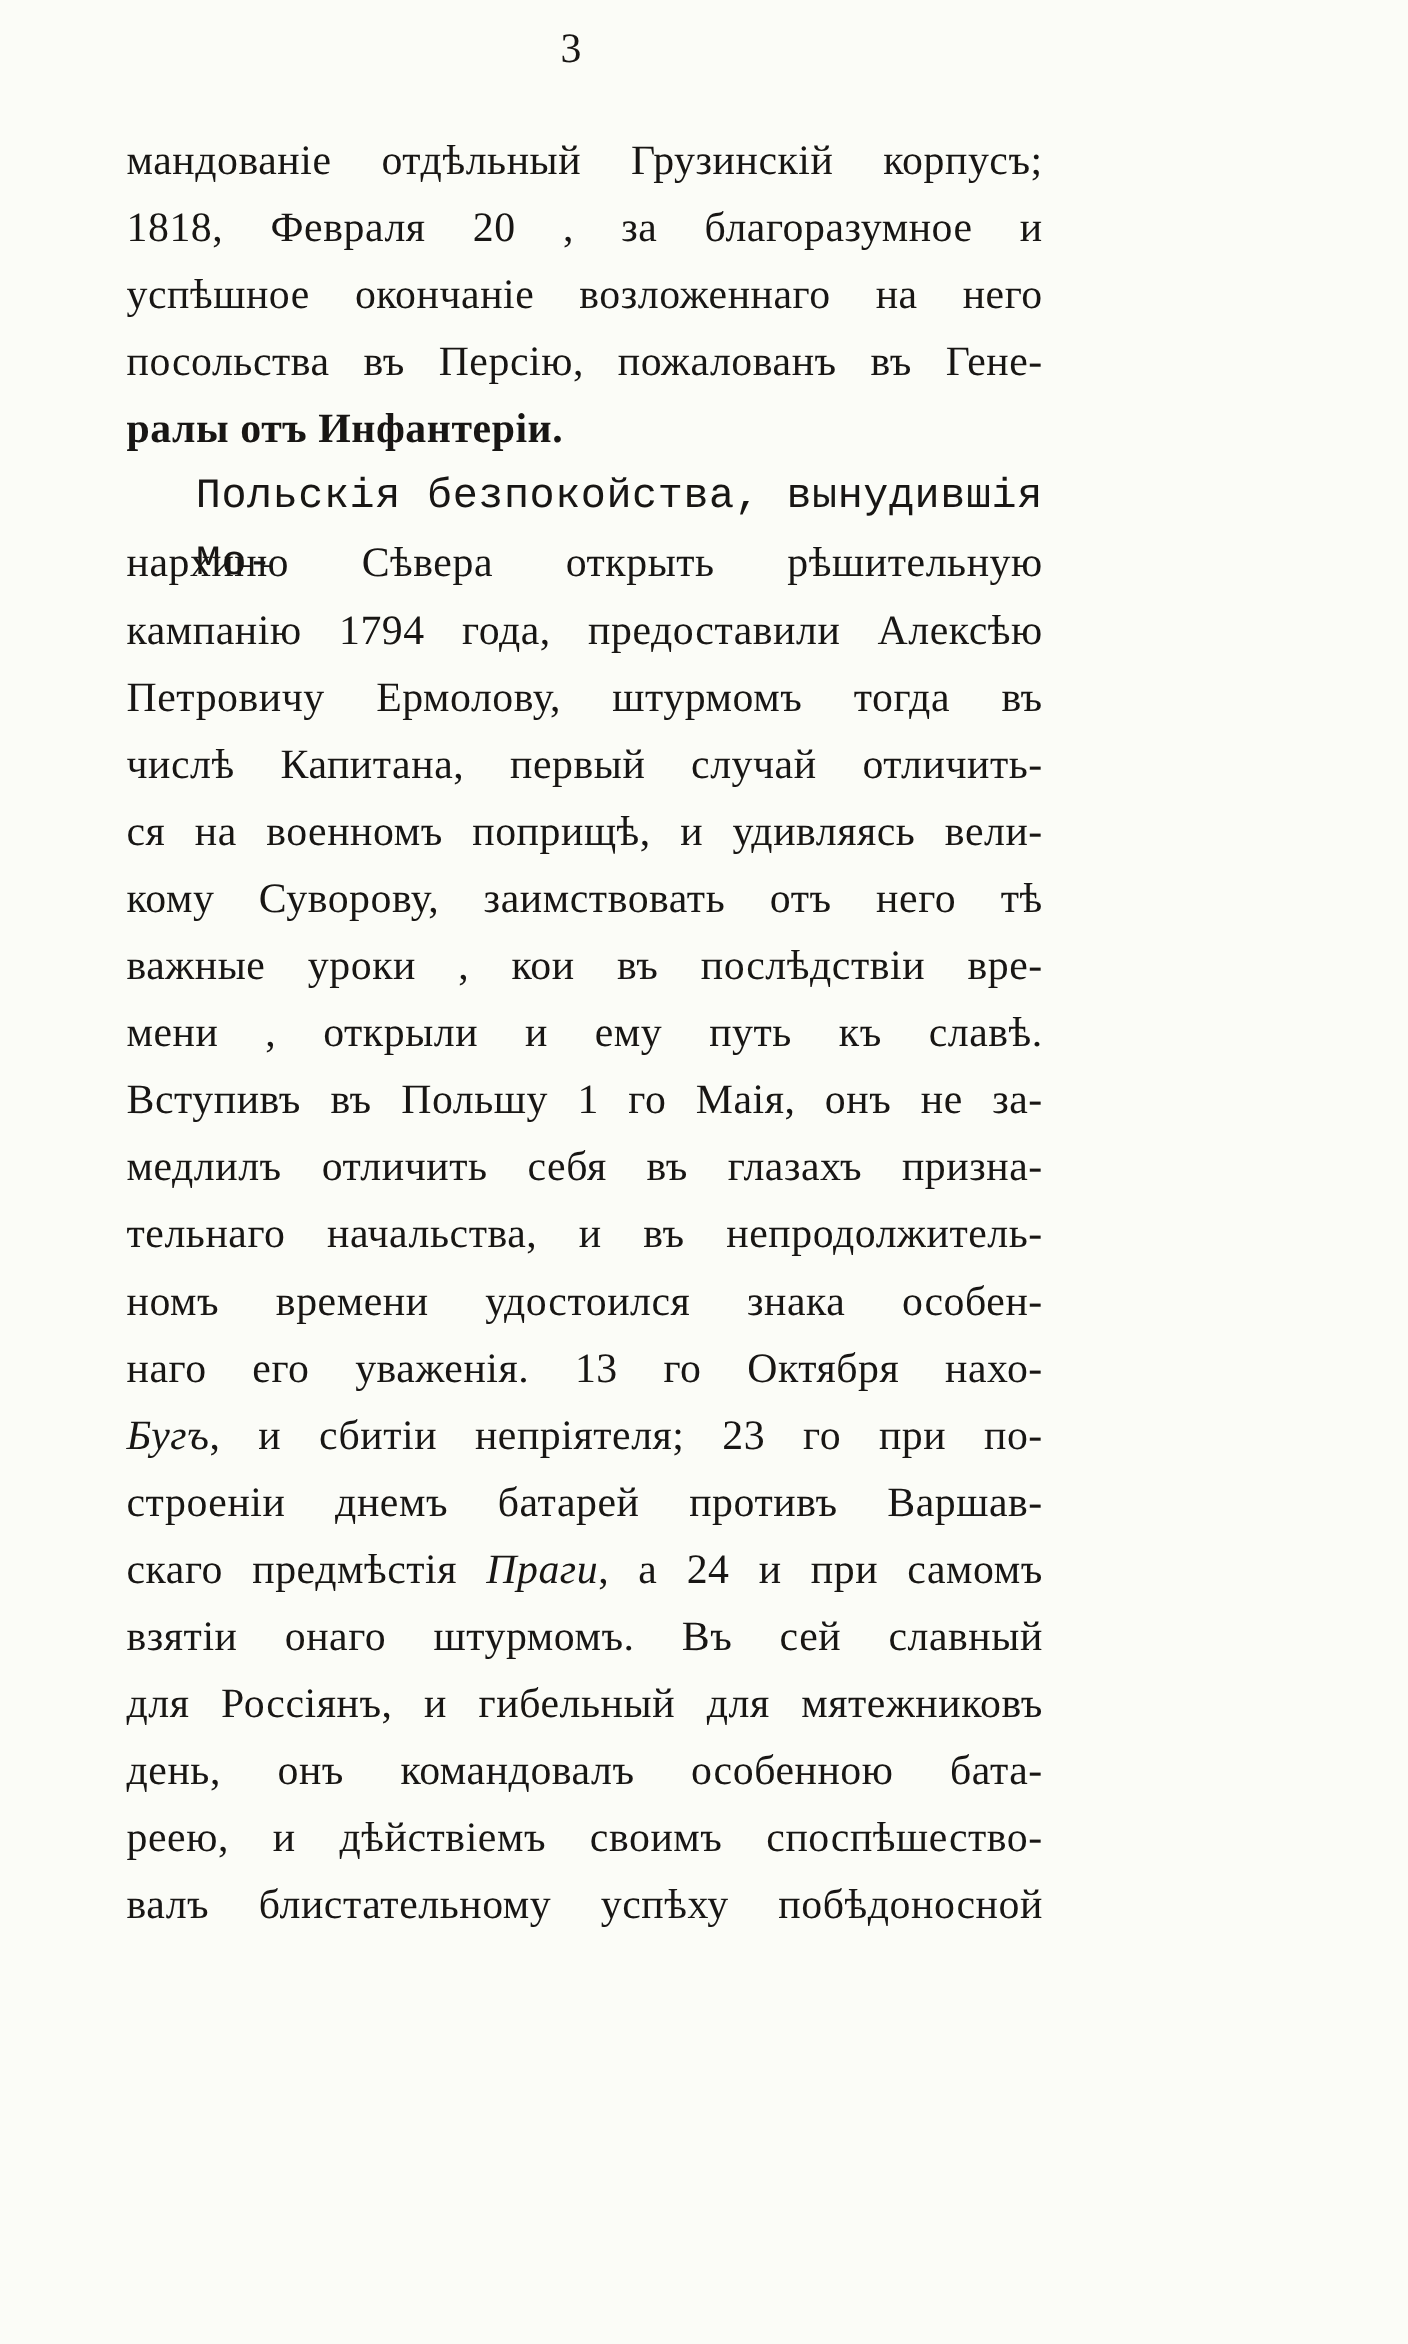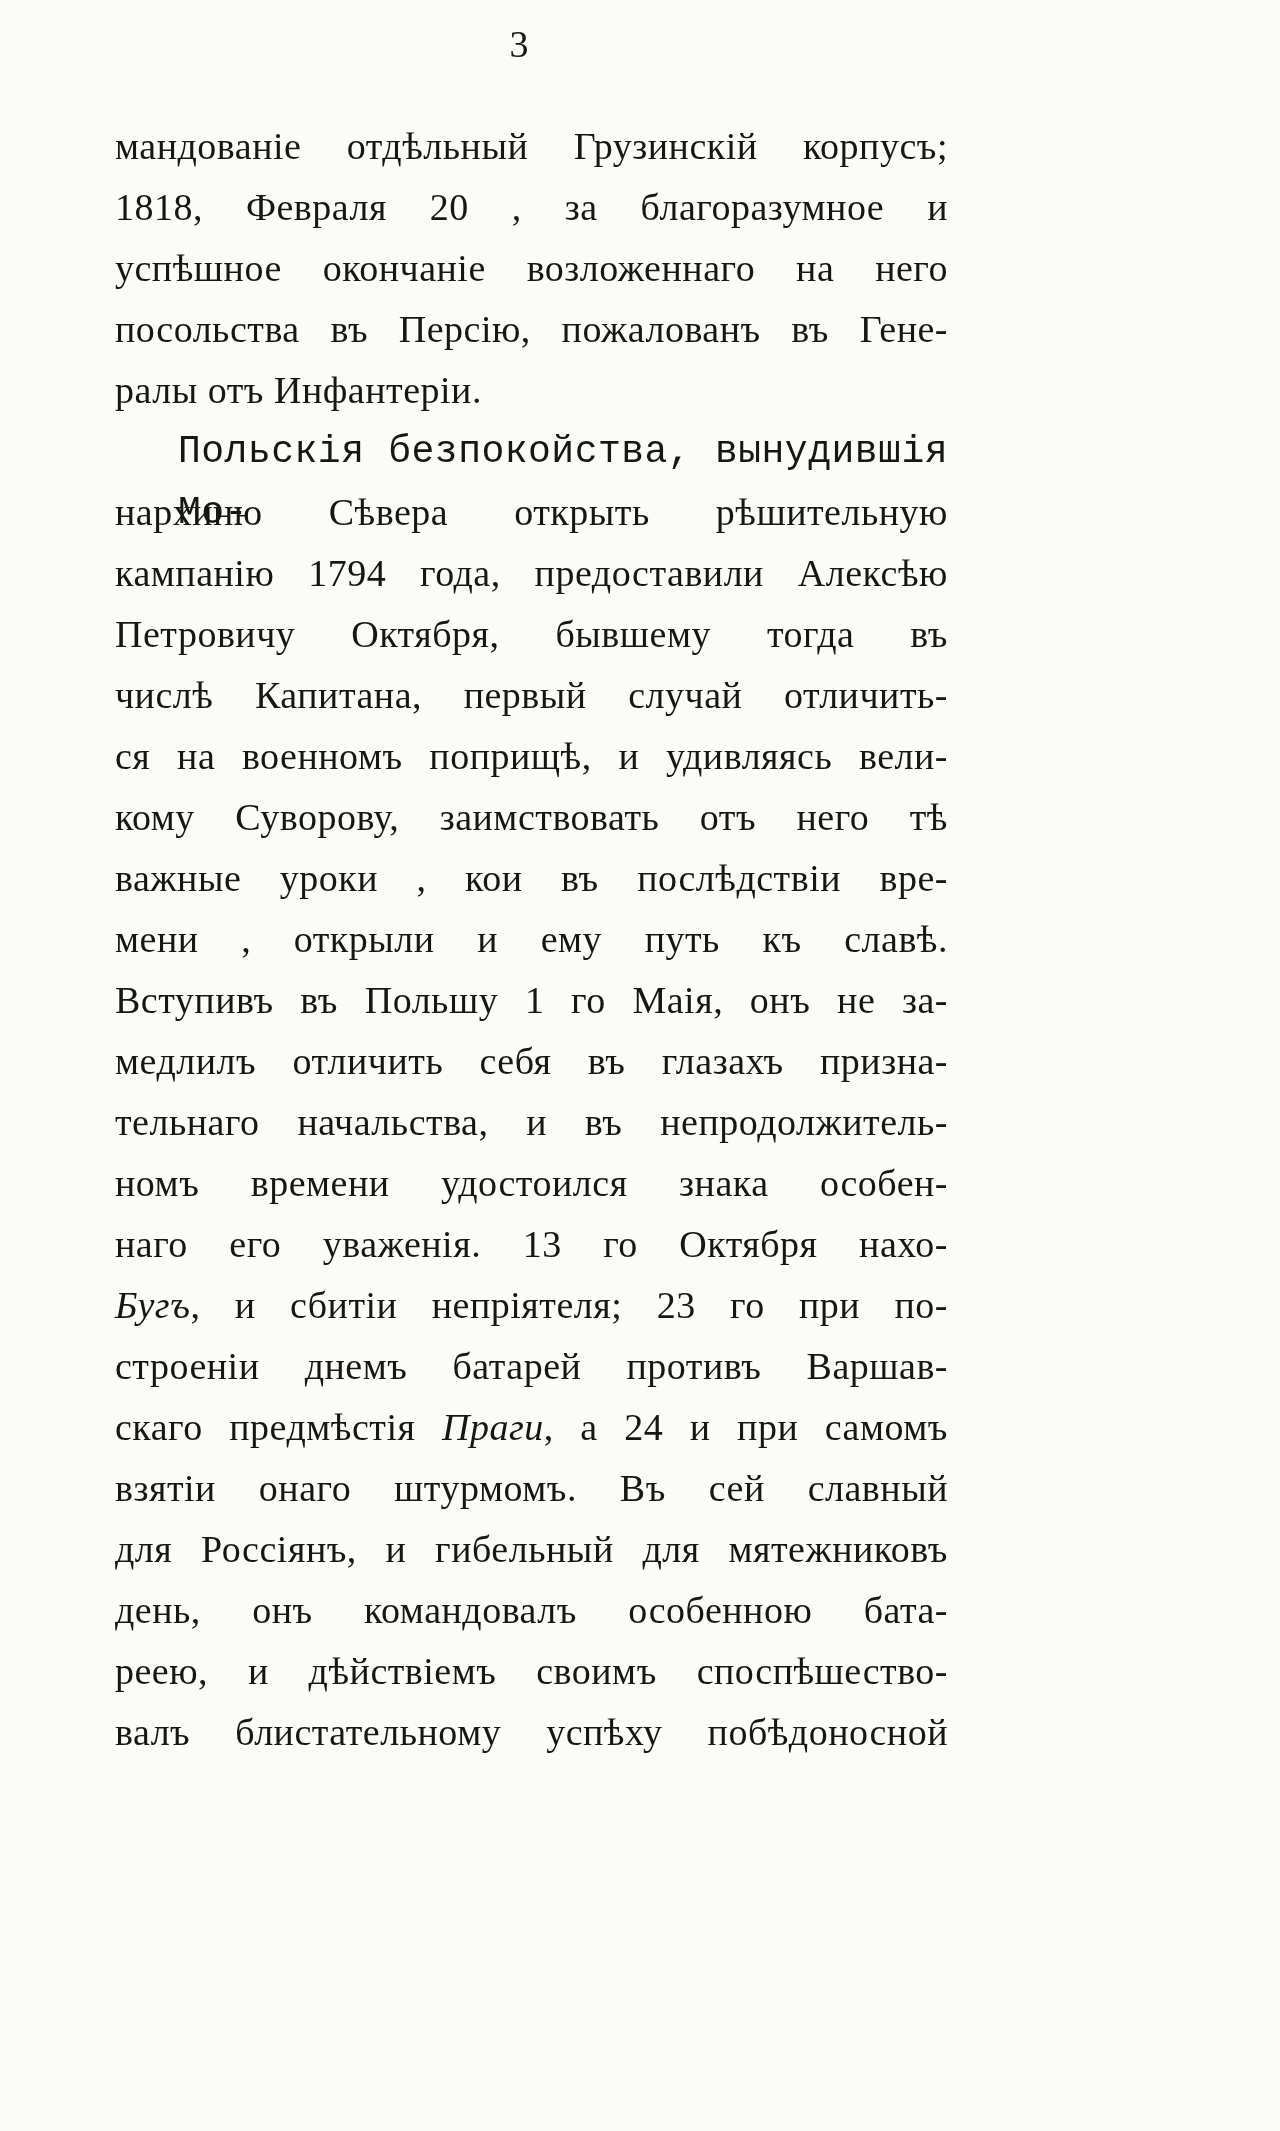--- a/index.html
+++ b/index.html
@@ -44,40 +44,41 @@
     text-align: justify;
     text-align-last: justify;
   }
   .line.indent {
     padding-left: 63px;
     font-family: Liberation Mono, monospace;
   }
   .line.flush {
     text-align: right;
     text-align-last: left;
+    font-weight: bold;
   }
   .seg.italic {
     font-style: italic;
   }
 </style>
 </head>
 <body>
 
 <div class="scan-page">
   <div class="page-number">3</div>
   <div class="page-text">
       <div class="line"><span class="seg">мандованіе отдѣльный Грузинскій корпусъ;</span></div>
       <div class="line"><span class="seg">1818, Февраля 20 , за благоразумное и</span></div>
       <div class="line"><span class="seg">успѣшное окончаніе возложеннаго на него</span></div>
       <div class="line"><span class="seg">посольства въ Персію, пожалованъ въ Гене-</span></div>
       <div class="line flush"><span class="seg">ралы отъ Инфантеріи.</span></div>
       <div class="line indent"><span class="seg">Польскія безпокойства, вынудившія Мо-</span></div>
       <div class="line"><span class="seg">нархиню Сѣвера открыть рѣшительную</span></div>
       <div class="line"><span class="seg">кампанію 1794 года, предоставили Алексѣю</span></div>
-      <div class="line"><span class="seg">Петровичу Октября, бывшему тогда въ</span></div>
+      <div class="line"><span class="seg">Петровичу Ермолову, штурмомъ тогда въ</span></div>
       <div class="line"><span class="seg">числѣ Капитана, первый случай отличить-</span></div>
       <div class="line"><span class="seg">ся на военномъ поприщѣ, и удивляясь вели-</span></div>
       <div class="line"><span class="seg">кому Суворову, заимствовать отъ него тѣ</span></div>
       <div class="line"><span class="seg">важные уроки , кои въ послѣдствіи вре-</span></div>
       <div class="line"><span class="seg">мени , открыли и ему путь къ славѣ.</span></div>
       <div class="line"><span class="seg">Вступивъ въ Польшу 1 го Маія, онъ не за-</span></div>
       <div class="line"><span class="seg">медлилъ отличить себя въ глазахъ призна-</span></div>
       <div class="line"><span class="seg">тельнаго начальства, и въ непродолжитель-</span></div>
       <div class="line"><span class="seg">номъ времени удостоился знака особен-</span></div>
       <div class="line"><span class="seg">наго его уваженія. 13 го Октября нахо-</span></div>

